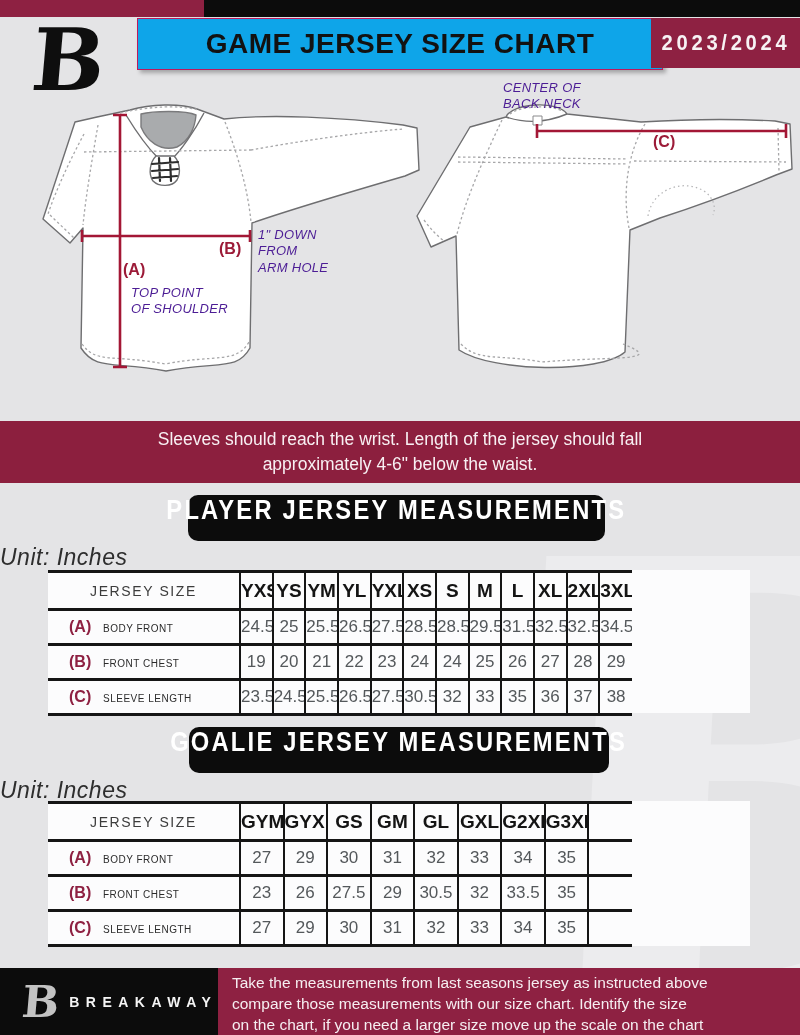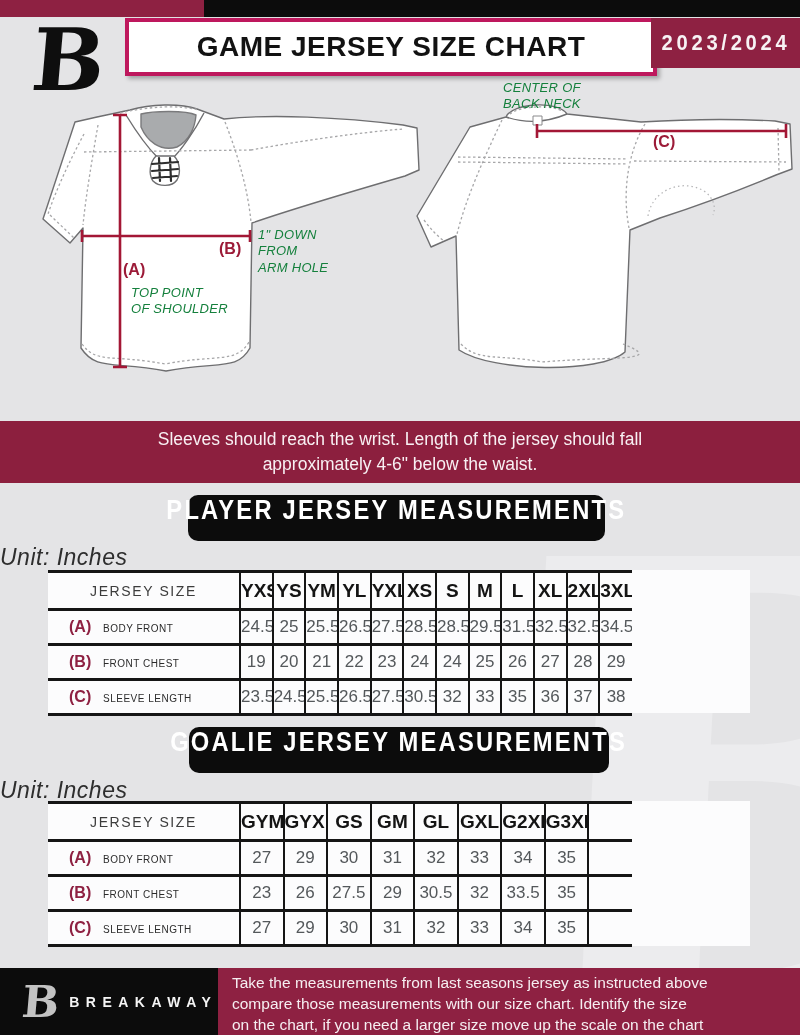--- a/index.html
+++ b/index.html
@@ -2,35 +2,35 @@
 <html><head>
 <meta charset="utf-8">
 <style>
   html,body{margin:0;padding:0;background:#ffffff;}
   .page{position:relative;width:800px;height:1035px;overflow:hidden;
         background:#e4e4e6;font-family:"Liberation Sans",sans-serif;}
   .abs{position:absolute;}
   
   .topbar{left:0;top:0;width:800px;height:17px;background:#0c0c0c;z-index:2;}
   .topbar-maroon{left:0;top:0;width:204px;height:17px;background:#8e2142;z-index:3;}
-  .title-box{left:125px;top:18px;width:524px;height:50px;background:#ffffff;
-             border:4px solid #be185d;box-shadow:3px 3px 4px rgba(0,0,0,.28);
+  .title-box{left:137px;top:18px;width:524px;height:50px;background:#0ea5e9;
+             border:1px solid #be185d;box-shadow:3px 3px 4px rgba(0,0,0,.28);
              display:flex;align-items:center;justify-content:center;z-index:3;}
   .title-box span{font-size:28px;font-weight:bold;color:#121212;letter-spacing:.5px;white-space:nowrap;}
   .year-box{left:651px;top:18px;width:149px;height:50px;background:#8e2142;
             display:flex;align-items:center;justify-content:center;z-index:3;}
   .year-box span{font-size:22px;font-weight:bold;color:#f7f2f4;letter-spacing:4px;
                  transform:scaleX(.92);white-space:nowrap;}
   .logo-top{left:24px;top:14px;width:88px;height:92px;display:flex;align-items:center;
             justify-content:center;z-index:2;}
   .logo-top span{font-family:"DejaVu Serif",serif;font-weight:bold;font-size:86px;
                  color:#0e0e0e;transform:skewX(-5deg);line-height:1;}
   
   .diagram{left:0;top:68px;width:800px;height:352px;z-index:2;}
-  .anno{color:#15803d;font-style:italic;font-size:13px;line-height:1.25;
+  .anno{color:#4c1d95;font-style:italic;font-size:13px;line-height:1.25;
         letter-spacing:.3px;z-index:3;}
   .anno-key{color:#9c1b38;font-weight:bold;font-style:normal;font-size:16px;z-index:3;}
   .preline{white-space:pre-line;}
   
   .notice{left:0;top:421px;width:800px;height:62px;background:#8c1f3e;z-index:3;
           display:flex;align-items:center;justify-content:center;}
   .notice div{color:#f8f0f3;font-size:17.5px;line-height:1.42;text-align:center;}
   
   .pill{background:#0c0c0c;border-radius:10px;display:flex;align-items:flex-start;
         justify-content:center;z-index:3;}

